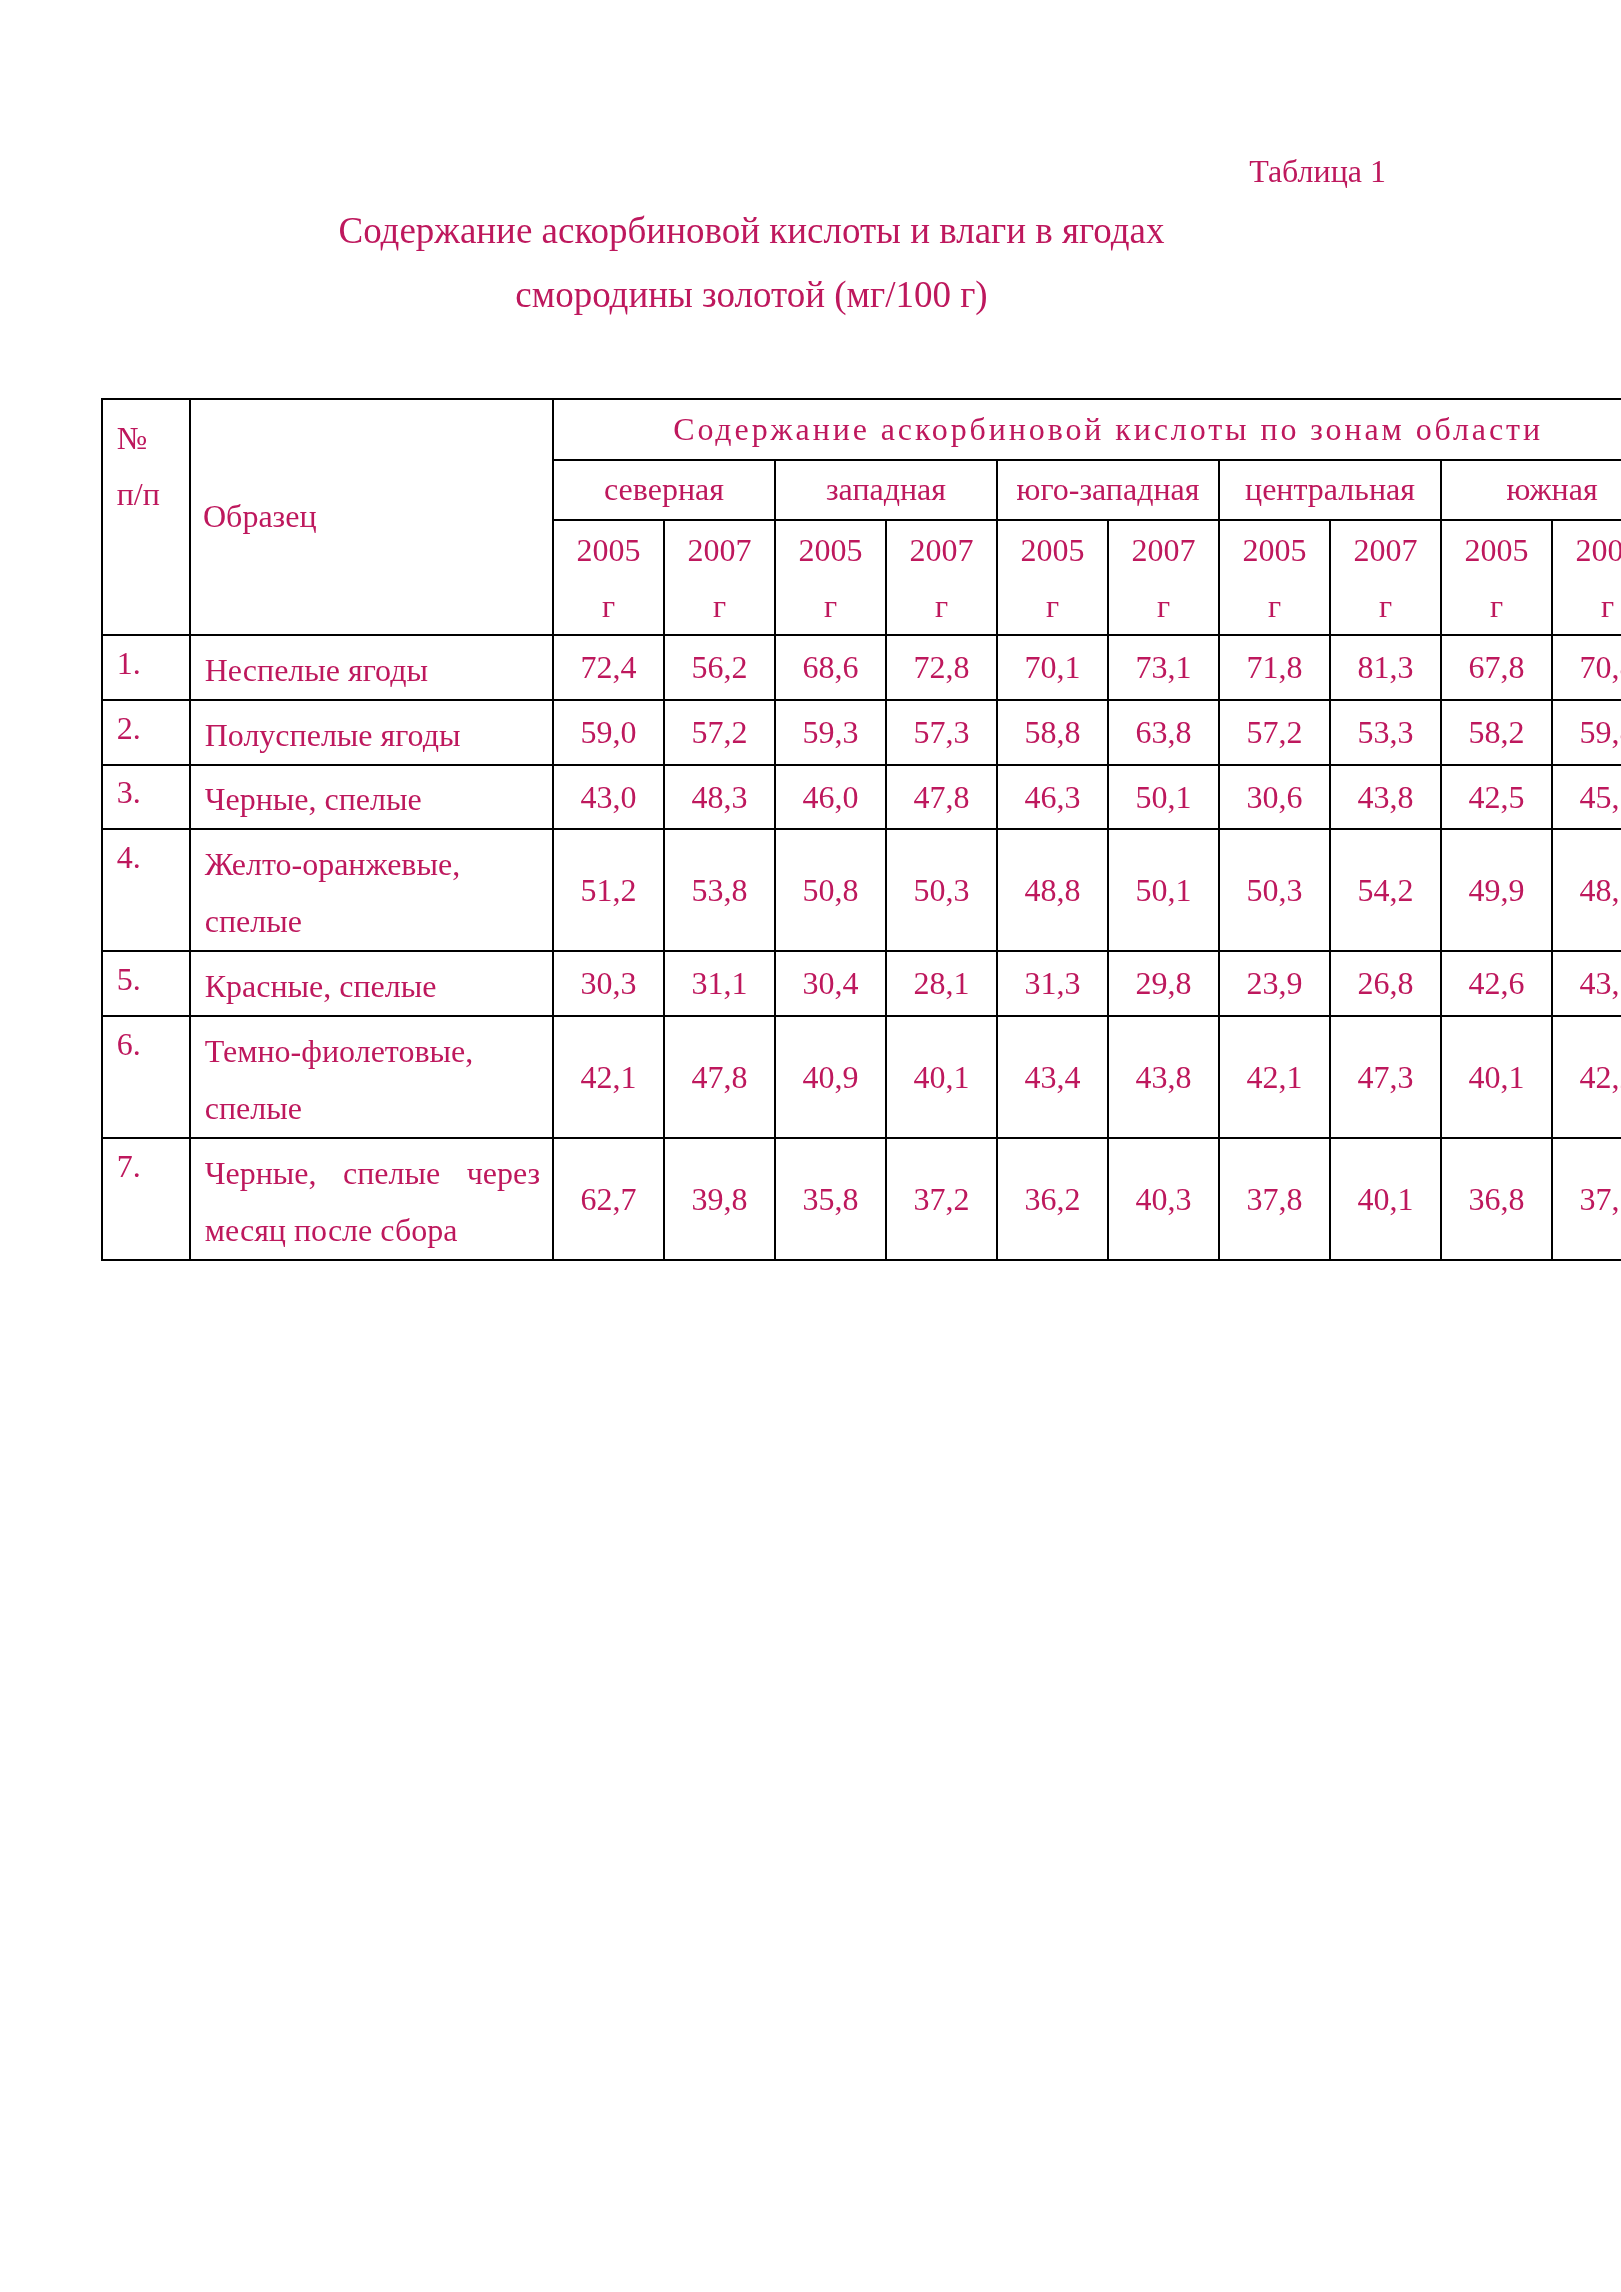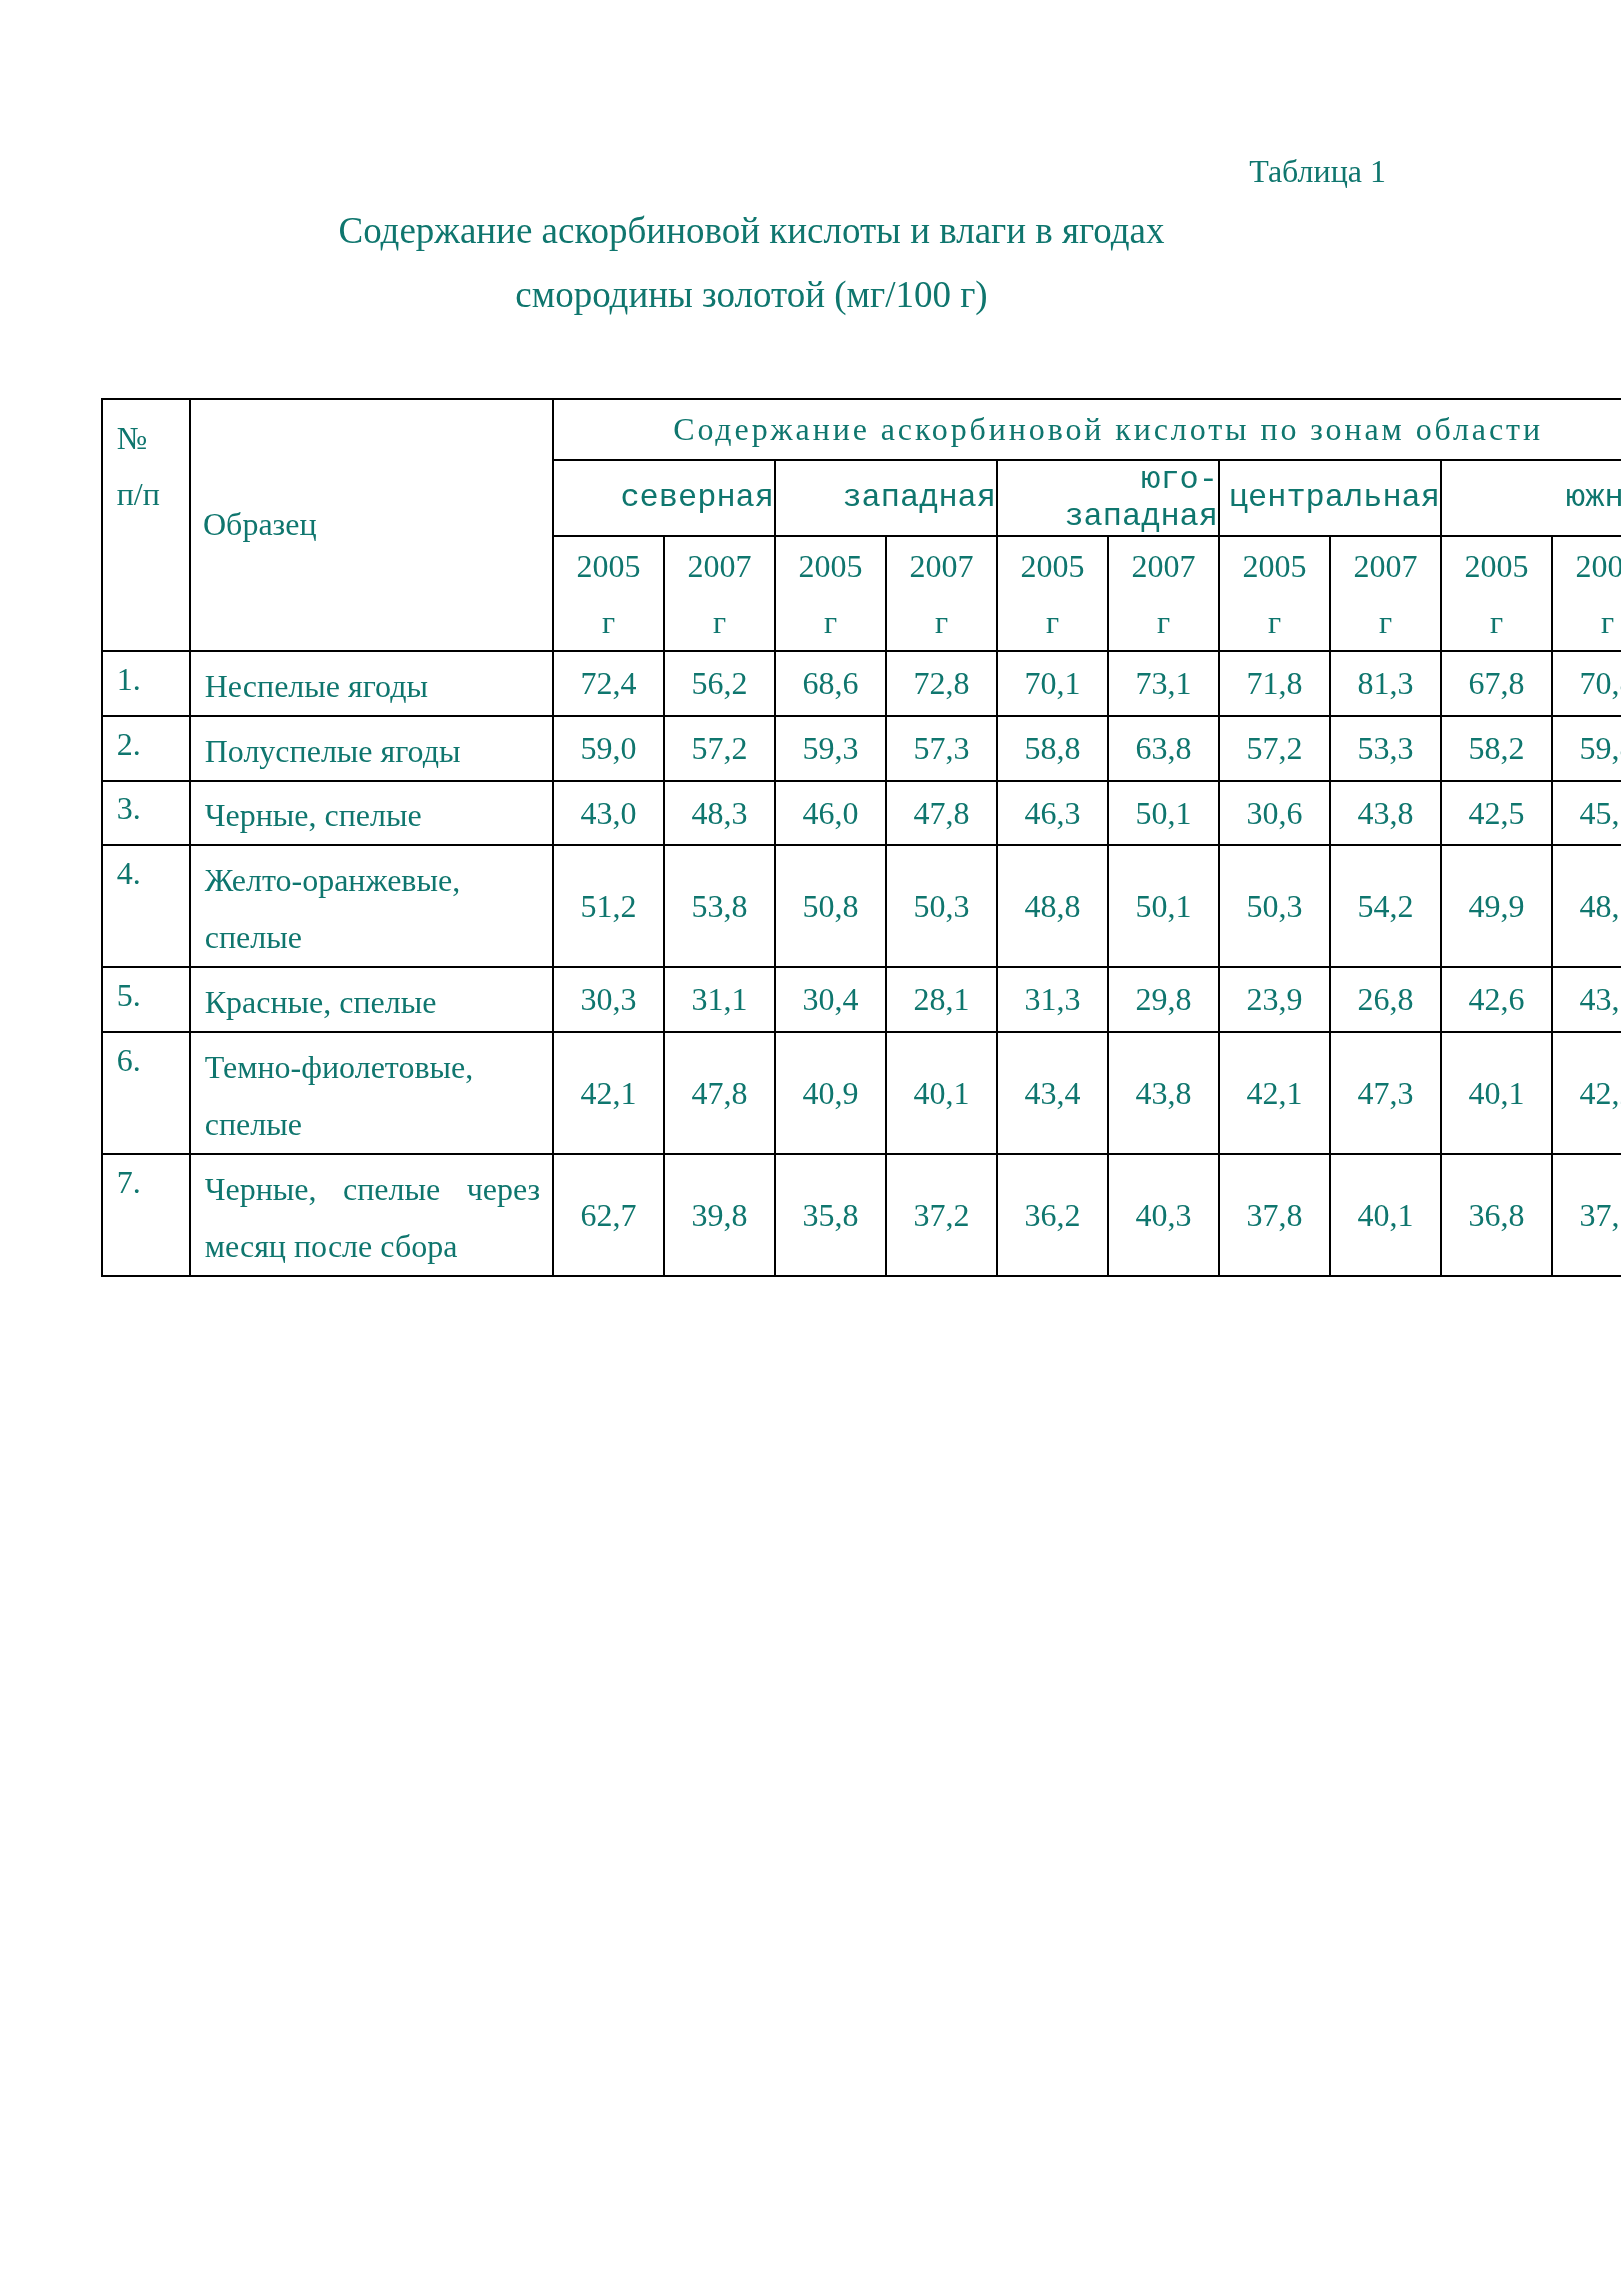--- a/index.html
+++ b/index.html
@@ -5,21 +5,21 @@
   html,body{margin:0;padding:0;}
   body{background:#888;}
   .page{
     position:relative;
     width:1621px;
     height:2293px;
     background:#ffffff;
     overflow:hidden;
     margin:0 auto;
     font-family:"Liberation Serif","DejaVu Serif",serif;
-    color:#0f766e;
+    color:#be185d;
   }
   .caption{
     margin-top:155px;
     margin-right:235px;
     text-align:right;
     font-size:32px;
     line-height:32px;
   }
   .title{
     margin-left:101px;
@@ -62,22 +62,21 @@
     text-align:left;
     padding-left:12px;
   }
   th.group{
     vertical-align:middle;
     text-align:center;
     letter-spacing:2.9px;
   }
   th.zone{
     vertical-align:middle;
-    text-align:right;
-    font-family:Liberation Mono, monospace;
+    text-align:center;
   }
   th.year{
     vertical-align:top;
     text-align:center;
     white-space:pre-line;
     line-height:56px;
     padding-top:1px;
     margin-left:21px;
   }
   td.num{

